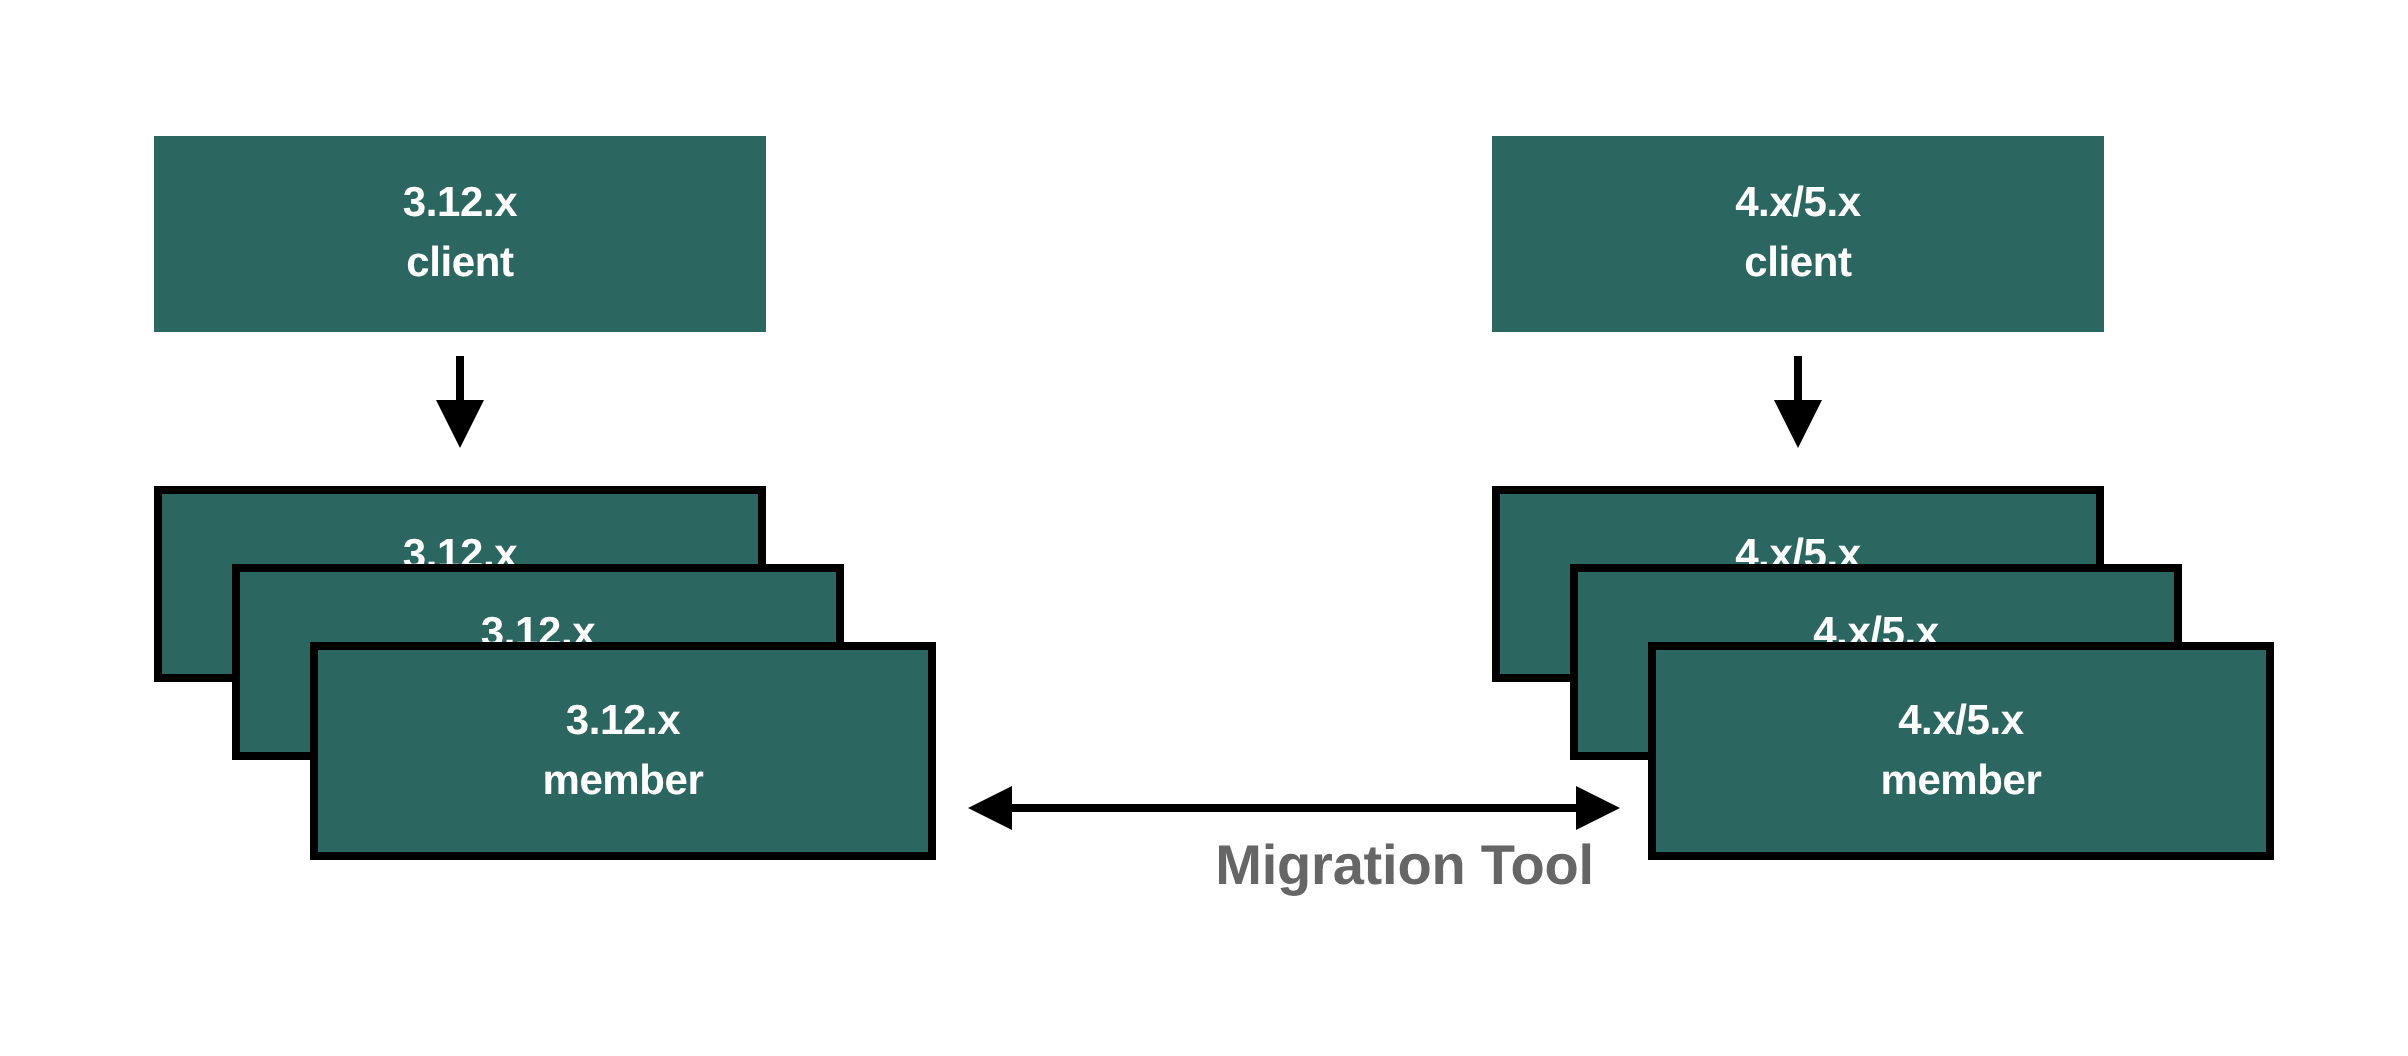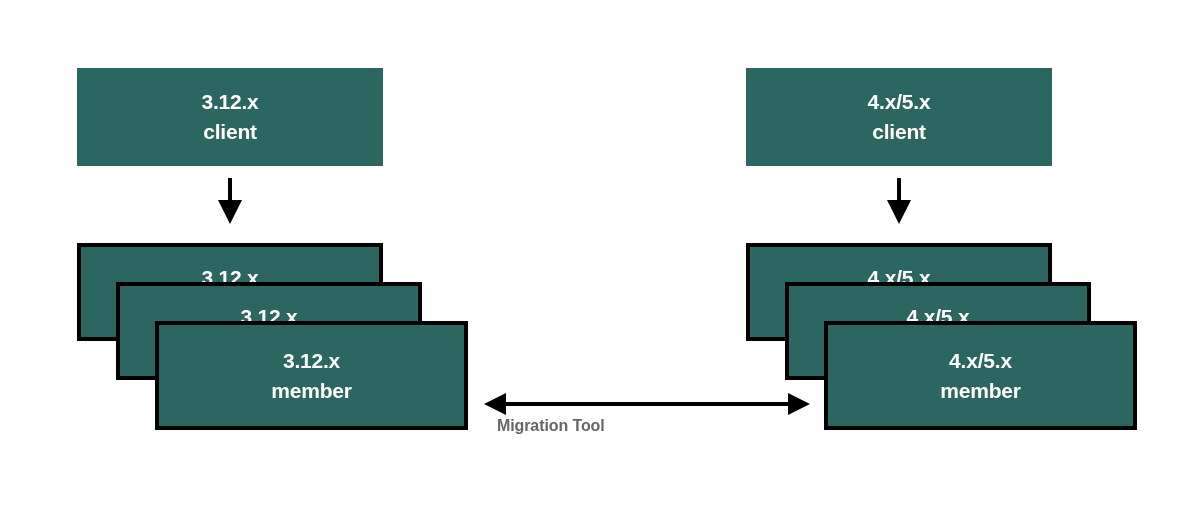--- a/index.html
+++ b/index.html
@@ -59,24 +59,24 @@
     width: 1204px;
     height: 528px;
     pointer-events: none;
   }
 
   
   .mig-label {
     position: absolute;
     color: #666666;
     font-weight: bold;
-    font-size: 16px;
+    font-size: 28px;
     letter-spacing: -0.1px;
     white-space: nowrap;
-    text-align: left;
+    text-align: right;
   }
 </style>
 </head>
 <body>
 
 <div id="canvas">
 
   <div class="box client" style="left:77px; top:68px; width:306px; height:98px; background:#2c6660;">
     <span class="line">3.12.x</span>
     <span class="line">client</span>

